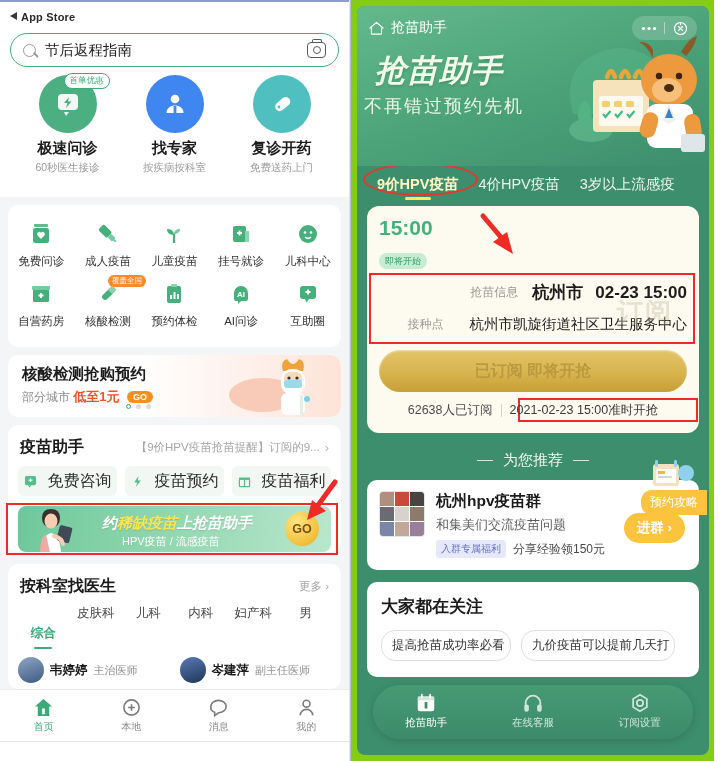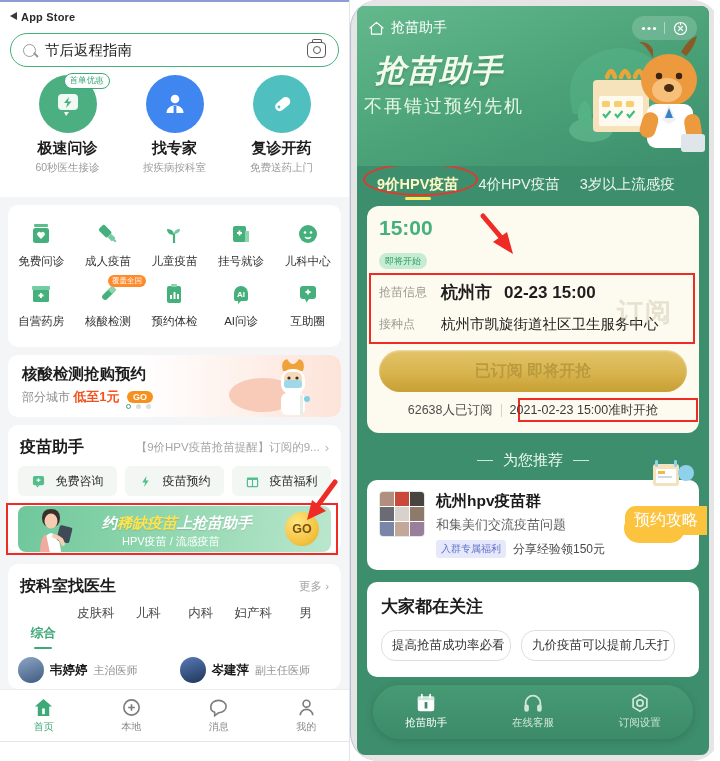--- a/index.html
+++ b/index.html
@@ -79,21 +79,21 @@
   .nurse { position:absolute; right: 16px; top: 0px; width: 96px; height: 62px;}
 
   .vax-head { display:flex; align-items:center; padding: 12px 12px 6px 12px; }
   .vax-head .vt { font-size: 16px; font-weight: bold; color:#1b1b1b; }
   .vax-head .vn { margin-left: auto; font-size: 11.5px; color:#a6a6a6;
     max-width: 205px; overflow:hidden; white-space:nowrap; text-overflow:ellipsis;}
   .vax-head .chev { margin-left:5px; color:#b9b9b9; font-size: 13px;}
   .vax-chips { display:flex; gap:8px; padding: 2px 10px 10px 10px;}
   .chip { flex:1; background:#f2f7f3; border-radius:6px; height:30px;
     display:flex; align-items:center; justify-content:center; gap:11px;
-    font-size: 12px; color:#2c2c2c;}
+    font-size: 16px; color:#2c2c2c;}
 
   .gobanner { position: relative; margin: 0 10px 12px 10px; height: 46px; border-radius: 8px;
     background: linear-gradient(100deg,#6fc79b 0%, #8fd6ae 45%, #b9e7cd 100%); overflow:hidden;}
   .gobanner .gb1 { position:absolute; left:84px; top:8px; font-size:15px; font-style: italic;
      font-weight:bold; color:#fff; text-shadow: 0 1px 1px rgba(0,0,0,.12); white-space:nowrap;}
   .gobanner .gb1 em { color:#ffe34f; font-style: italic;}
   .gobanner .gb2 { position:absolute; left:104px; top:28px; font-size:11px; color:#fff; white-space:nowrap;}
   .gocoin { position:absolute; right:12px; top:6px; width:34px;height:34px;border-radius:50%;
     background: radial-gradient(circle at 35% 30%, #ffe680, #f2bf3c 70%, #d79f21);
     display:flex;align-items:center;justify-content:center; font-size:12.5px;font-weight:bold;color:#7a5210;}
@@ -118,21 +118,21 @@
   .tb { flex:1; text-align:center; padding-top:6px;}
   .tb .ti { height:22px; margin-bottom:2px; display:flex;align-items:center;justify-content:center;}
   .tb .tl { font-size:10px; color:#8a8a8a;}
   .tb.on .tl { color:#3ea978; }
   .bottom-white { position:absolute; left:0;bottom:0;width:350px;height:20px;background:#fff;
     border-top:1px solid #e6e6e6;}
 
   
   .right-panel {
     width: 370px; height: 761px; position: relative;
-    background: #e5e5e5; overflow: hidden; border-left: 1px solid #b9bdd8; border-radius: 28px;
+    background: #84cc16; overflow: hidden; border-left: 1px solid #b9bdd8;
   }
   .rp-inner { position:absolute; left:6px; top:6px; width: 352px; height: 749px;
     border-radius: 8px; overflow:hidden; background:#3d8e6d;}
   .hero { position:relative; height: 160px;
     background: linear-gradient(160deg,#63b98c 0%, #4aa177 55%, #3d8e6d 100%); }
   .hero-top { display:flex; align-items:center; padding: 10px 12px 0 12px; }
   .home-icon { width:15px;height:14px;position:relative;margin-right:7px;}
   .hero-title-s { font-size: 14px; color:#fff; font-weight: 500;}
   .caps { margin-left:auto; display:flex; align-items:center; gap:0px;
     background: rgba(255,255,255,.18); border-radius: 15px; height:24px; padding: 0 2px;}
@@ -154,21 +154,21 @@
 
   .maincard { background:#fdfbef; border-radius: 12px; margin: 6px 10px 0 10px;
     position: relative; padding: 10px 12px 14px 12px; }
   .time-row { position:relative; }
   .tm { font-size: 21px; font-weight:bold; color:#44b07b;}
   .tm-badge { display:inline-block; background:#c6ecd3; color:#2f9c63; font-size:9px;
     padding: 1.5px 6px; border-radius:8px; margin-top:13px;}
   .arrow-anno { position:absolute; left: 98px; top: -4px; width: 46px; height: 46px;}
 
   .info-box { margin-top: 12px; position:relative; }
-  .irow { display:flex; align-items:center; margin-bottom: 11px; }
+  .irow { display:flex; align-items:center; margin-bottom: 11px; justify-content: flex-end; }
   .irow:last-child { margin-bottom: 0; }
   .ik { font-size: 12px; color:#9b9b93; width: 62px; flex:none;}
   .iv-city { font-size: 17px; font-weight:bold; color:#1d1d1d; margin-right: 12px;}
   .iv-date { font-size: 17px; font-weight:bold; color:#1d1d1d;}
   .iv-site { font-size: 14.5px; color:#1d1d1d;}
   .redbox { position:absolute; border: 2.6px solid #ee2b24; pointer-events:none; }
 
   .watermark { position:absolute; right: 14px; bottom: 4px; font-size: 26px;
     color: rgba(190,180,150,.35); font-weight:bold; letter-spacing:2px;}
 
@@ -194,21 +194,21 @@
   .grid-av span { display:block; }
   .rc-body { flex:1; min-width:0;}
   .rc-t { font-size: 15.5px; font-weight:bold; color:#1b1b1b; }
   .rc-s { font-size: 13px; color:#5d5d5d; margin-top: 4px;}
   .rc-b { margin-top: 6px; display:flex; align-items:center; gap:7px;}
   .rc-tag { background:#e5e9fb; color:#6472c8; font-size:10px; padding:2px 5px; border-radius:3px;}
   .rc-share { font-size: 12px; color:#4a4a4a;}
   .joinbtn { position:absolute; right: 14px; top: 33px; background:#fcc33f; color:#fff;
     font-size: 13.5px; font-weight:bold; border-radius: 16px; padding: 6px 13px;}
   .float-badge { position:absolute; right: -8px; top: 10px; background:#fcc33f; color:#fff;
-    font-size: 16px; padding: 4px 9px; border-radius: 11px 0 0 11px; white-space:nowrap;margin-top:16px;}
+    font-size: 12px; padding: 4px 9px; border-radius: 11px 0 0 11px; white-space:nowrap;}
   .float-img { position:absolute; right: 0px; top: -22px; width: 54px; height: 34px;}
 
   .focuscard { background:#fff; border-radius: 10px; margin: 12px 10px 0 10px; padding: 13px 24px 16px 14px;}
   .fc-t { font-size: 17px; font-weight:bold; color:#1b1b1b; }
   .fc-tags { display:flex; gap:10px; margin-top: 12px;}
   .fc-tag { border:1px solid #dedede; border-radius: 14px; padding: 6px 10px; font-size: 12.5px;
     color:#333; white-space:nowrap; overflow:hidden;}
 
   .rnav { position:absolute; left: 16px; bottom: 16px; width: 320px; height: 54px;
     background: linear-gradient(180deg,#479a74,#3c8a69); border-radius: 27px; display:flex;

